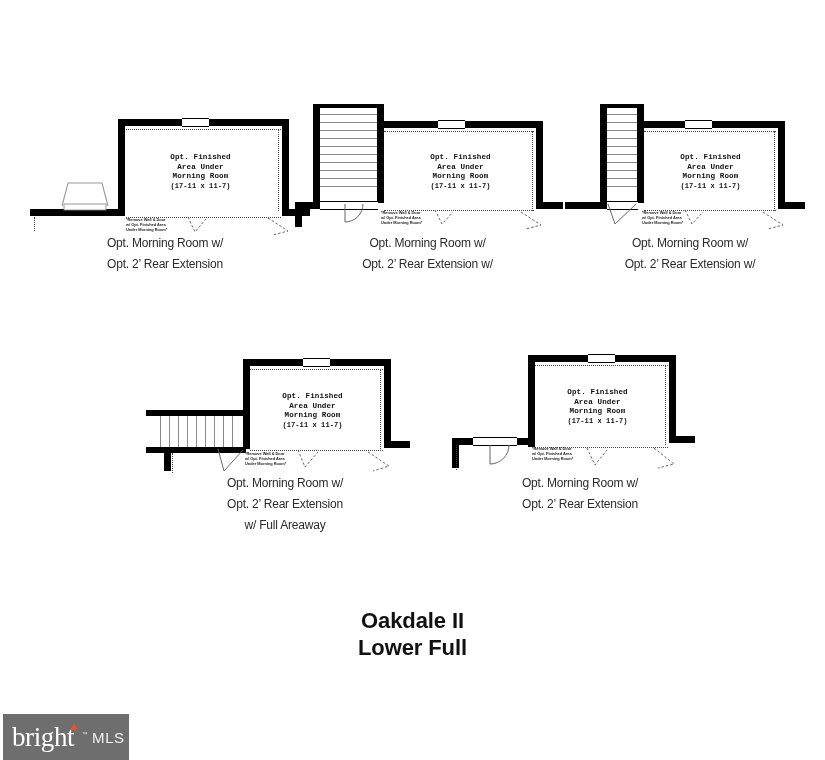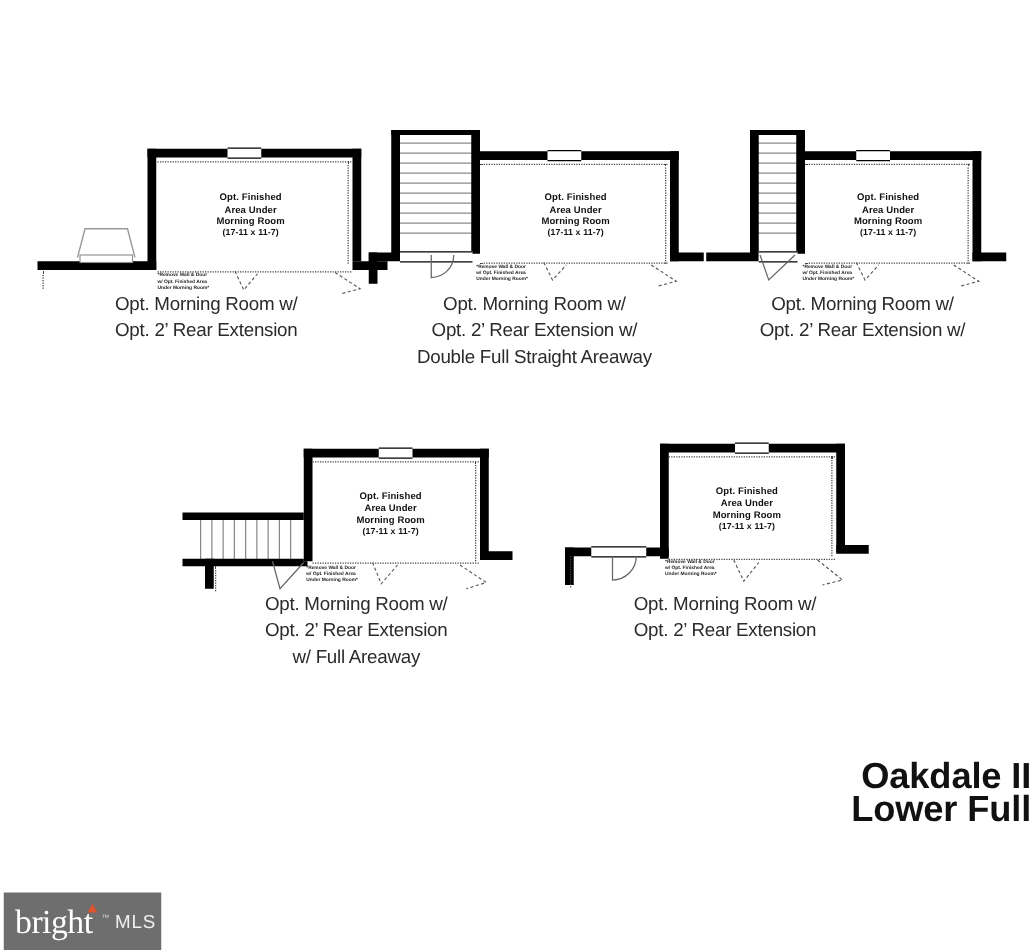--- a/index.html
+++ b/index.html
@@ -59,21 +59,21 @@
     background: #ffffff;
     border-top: 1px solid #000;
     border-bottom: 1px solid #000;
     box-sizing: border-box;
   }
 
   
   .room-label {
     position: absolute;
     text-align: center;
-    font-family: Liberation Sans, sans-serif;
+    font-family: Liberation Mono, monospace;
     font-size: 7.6px;
     font-weight: bold;
     line-height: 9.6px;
     color: #111111;
     letter-spacing: 0.1px;
     white-space: nowrap;
   }
   .room-dims {
     font-size: 7px;
     font-weight: bold;
@@ -88,21 +88,21 @@
     line-height: 4.8px;
     color: #1a1a1a;
     white-space: nowrap;
   }
 
   
   .caption {
     position: absolute;
     text-align: center;
     font-family: "Liberation Sans", sans-serif;
-    font-size: 15px;
+    font-size: 12px;
     line-height: 21px;
     color: #2b2b2b;
     letter-spacing: -0.2px;
     white-space: nowrap;
   }
 
   
   .hatch-h {
     position: absolute;
     background: #ffffff;
@@ -124,25 +124,25 @@
     left: 0;
     top: 0;
     overflow: visible;
   }
 
   
   .title-block {
     position: absolute;
     left: 0;
     right: 0;
-    text-align: right;
+    text-align: center;
     color: #111111;
     font-family: "Liberation Sans", sans-serif;
     font-weight: bold;
-    font-size: 29px;
+    font-size: 22px;
     line-height: 26.5px;
     letter-spacing: -0.1px;
   }
 
   
   .watermark {
     position: absolute;
     left: 3px;
     top: 714px;
     width: 126px;
@@ -287,21 +287,20 @@
       <div class="note" style="left:86px; top:111px;">
         <div>*Remove Wall &amp; Door</div>
         <div>w/ Opt. Finished Area</div>
         <div>Under Morning Room*</div>
       </div>
     </div>
 
     <div class="caption" style="left:0; top:133px; width:265px;">
       <div>Opt. Morning Room w/</div>
       <div>Opt. 2’ Rear Extension w/</div>
-      <div>Double Full Straight Areaway</div>
     </div>
   </div>
 
   <div class="plan" style="left:565px; top:100px; width:250px; height:200px;">
     <div class="plan-figure" style="height:125px;">
 
       <div class="hatch-v" style="left:41px; top:7px; width:32px; height:96px;">
         <div class="tread" style="left:0; top:7px; width:32px; height:1px;"></div>
         <div class="tread" style="left:0; top:15px; width:32px; height:1px;"></div>
         <div class="tread" style="left:0; top:23px; width:32px; height:1px;"></div>

